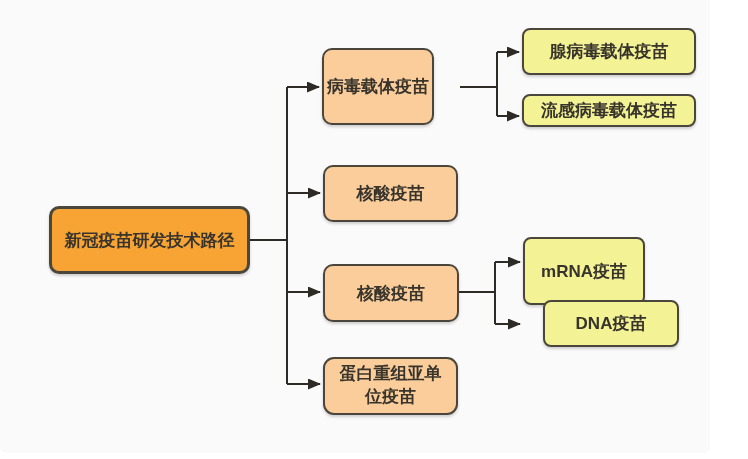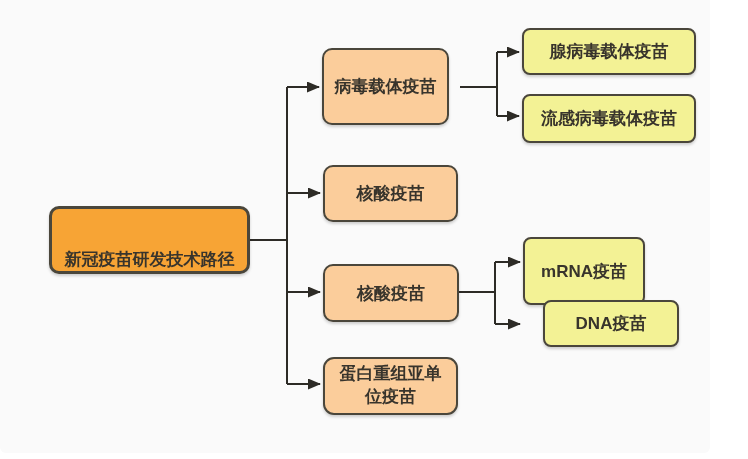--- a/index.html
+++ b/index.html
@@ -10,27 +10,27 @@
   #edges{position:absolute;left:0;top:0;width:748px;height:459px;pointer-events:none;}
   .node{position:absolute;display:flex;align-items:center;justify-content:center;
         box-sizing:border-box;text-align:center;font-weight:bold;color:#38342c;
         border:2.5px solid #4a463b;border-radius:10px;
         box-shadow:0 2px 3px rgba(0,0,0,0.18);cursor:default;}
   .lv1{background:#f7a435;font-size:17px;border-width:3px;}
   .lv2{background:#fbcd9b;font-size:17px;}
   .lv3{background:#f3f295;font-size:17px;border-radius:8px;}
   .wrap-narrow{width:112px;line-height:1.35;}
   
-  #n-root{left:49px;top:206px;width:201px;height:68px;align-items:flex-end;}
-  #n-viral{left:322px;top:48px;width:127px;height:77px;}
+  #n-root{left:49px;top:206px;width:201px;height:68px;}
+  #n-viral{left:322px;top:48px;width:112px;height:77px;}
   #n-inact{left:323px;top:165px;width:135px;height:57px;}
   #n-nucleic{left:323px;top:264px;width:136px;height:58px;}
   #n-protein{left:323px;top:357px;width:135px;height:58px;border-radius:11px;}
   #n-adeno{left:522px;top:28px;width:174px;height:47px;}
-  #n-flu{left:522px;top:94px;width:174px;height:49px;}
+  #n-flu{left:522px;top:94px;width:174px;height:33px;}
   #n-mrna{left:523px;top:237px;width:122px;height:68px;}
   #n-dna{left:523px;top:300px;width:136px;height:47px;margin-left:20px;}
   .edge{fill:none;stroke:#2d2b26;stroke-width:2px;}
 </style>
 </head>
 <body>
 
 <div id="stage">
   <div id="canvas-panel"></div>
 

